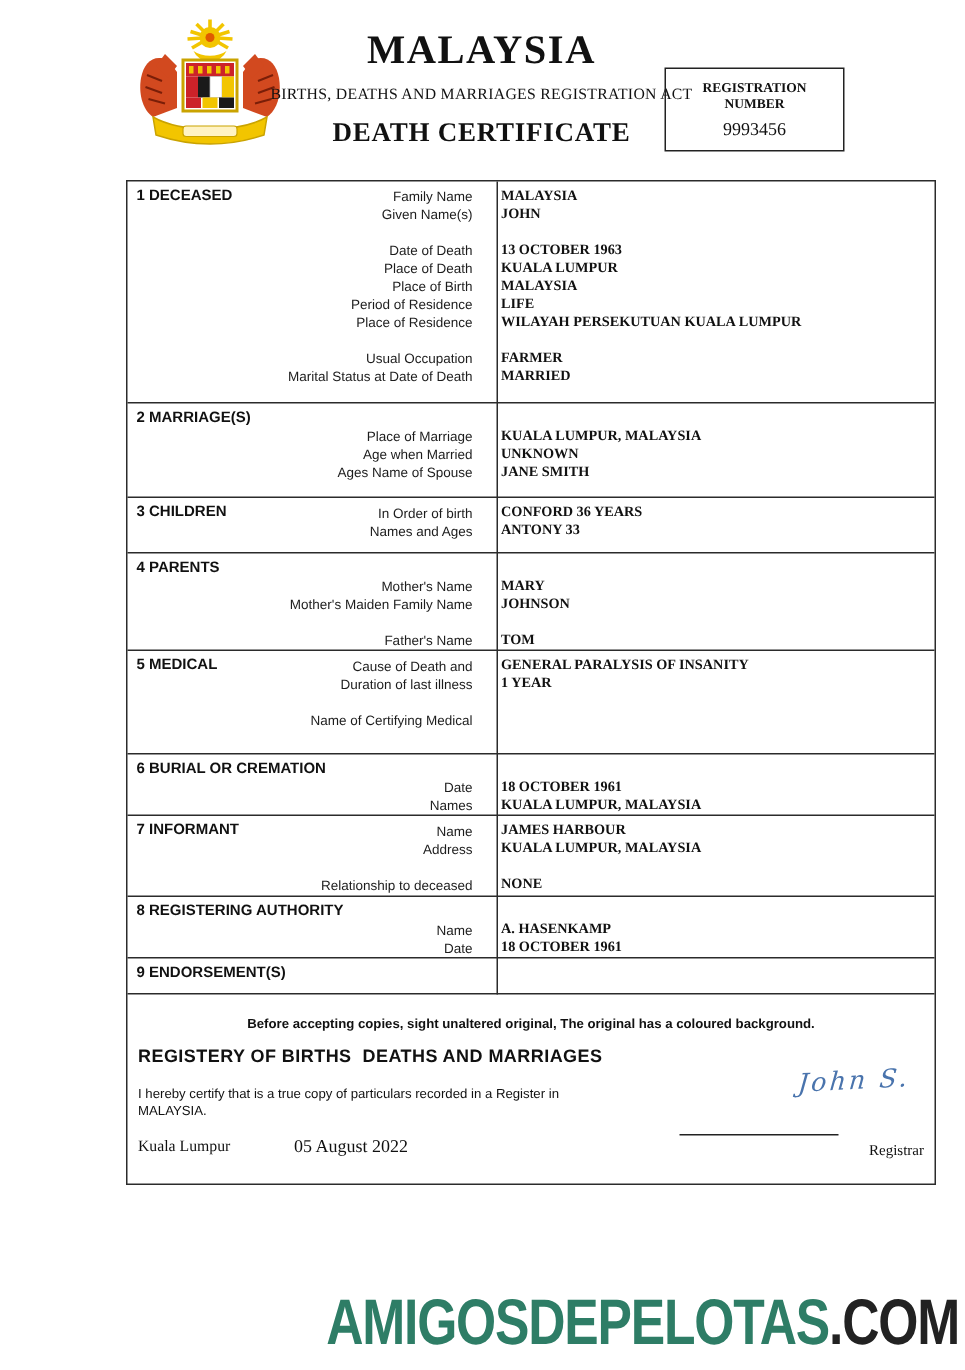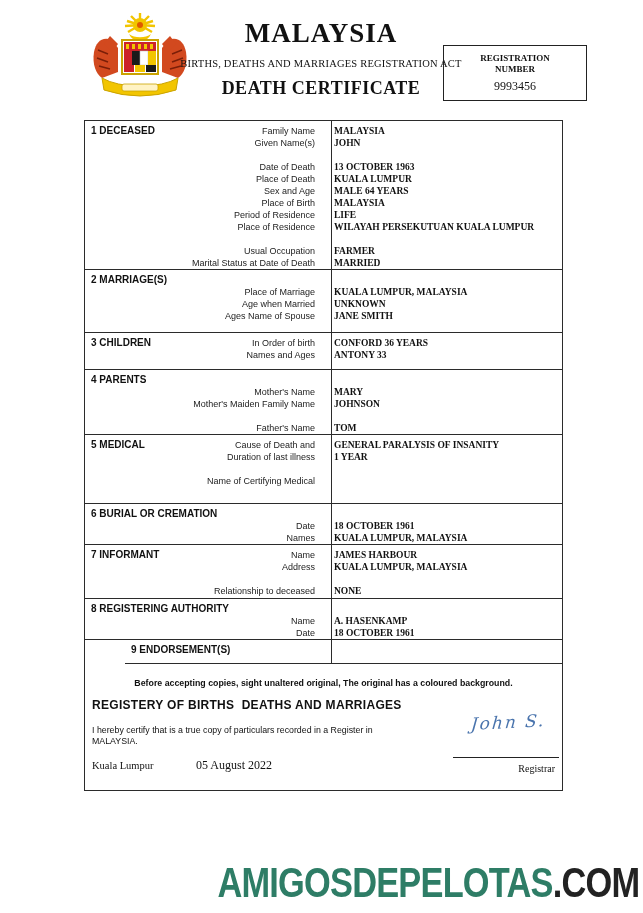--- a/index.html
+++ b/index.html
@@ -18,46 +18,46 @@
   }
   .act-line {
     font-family:"Liberation Serif", serif; font-size:10.5px; margin-top:9px;
     letter-spacing:.2px; color:#111;
   }
   .doc-title {
     font-family:"Liberation Serif", serif; font-weight:bold; font-size:18px;
     margin-top:9px; letter-spacing:.5px; color:#111;
   }
   .reg-box {
-    position:absolute; left:443px; top:45px; width:144px; height:56px;
+    position:absolute; left:443px; top:45px; width:120px; height:56px;
     border:1.5px solid #222; text-align:center; padding-top:7px;
   }
   .reg-label {
     font-family:"Liberation Serif", serif; font-weight:bold; font-size:9px;
     line-height:11px; width:90px; margin:0 auto; color:#111;
   }
   .reg-number { font-family:"Liberation Serif", serif; font-size:12px; margin-top:4px; color:#111; }
 
   
   .form-table {
-    position:absolute; left:84px; top:120px; width:479px;
+    position:absolute; left:84px; top:120px; width:540px;
     border:1.5px solid #2b2b2b; background:#fff;
   }
   .sections-wrap { position:relative; }
   .v-divider { position:absolute; left:246px; top:0; bottom:0; width:1px; background:#2b2b2b; }
   .section { position:relative; border-bottom:1px solid #2b2b2b; }
   [data-name="section-1"] { min-height:148px; }
   [data-name="section-2"] { min-height:63px; }
   [data-name="section-3"] { min-height:37px; }
   [data-name="section-4"] { min-height:64px; }
   [data-name="section-5"] { min-height:69px; }
   [data-name="section-6"] { min-height:40px; }
   [data-name="section-7"] { min-height:54px; }
   [data-name="section-8"] { min-height:40px; }
-  [data-name="section-9"] { min-height:24px;margin-left:40px; }
+  [data-name="section-9"] { min-height:24px; }
   .sec-header {
     position:absolute; left:6px; top:4px; font-weight:bold; font-size:10px; color:#111;
     white-space:nowrap;
   }
   .rows { padding-top:4px; }
   .row { display:flex; line-height:12px; min-height:12px; }
   .lbl {
     width:238px; text-align:right; padding-right:8px; font-size:9px; color:#1c1c1c;
     white-space:nowrap;
   }
@@ -185,24 +185,20 @@
           </div>
           <div class="row" data-name="form-row">
             <div class="lbl" data-name="field-label">Date of Death</div>
             <div class="val" data-name="field-value">13 OCTOBER 1963</div>
           </div>
           <div class="row" data-name="form-row">
             <div class="lbl" data-name="field-label">Place of Death</div>
             <div class="val" data-name="field-value">KUALA LUMPUR</div>
           </div>
           <div class="row" data-name="form-row">
-            <div class="lbl" data-name="field-label">Sex and Age</div>
-            <div class="val" data-name="field-value">MALE 64 YEARS</div>
-          </div>
-          <div class="row" data-name="form-row">
             <div class="lbl" data-name="field-label">Place of Birth</div>
             <div class="val" data-name="field-value">MALAYSIA</div>
           </div>
           <div class="row" data-name="form-row">
             <div class="lbl" data-name="field-label">Period of Residence</div>
             <div class="val" data-name="field-value">LIFE</div>
           </div>
           <div class="row" data-name="form-row">
             <div class="lbl" data-name="field-label">Place of Residence</div>
             <div class="val" data-name="field-value">WILAYAH PERSEKUTUAN KUALA LUMPUR</div>

